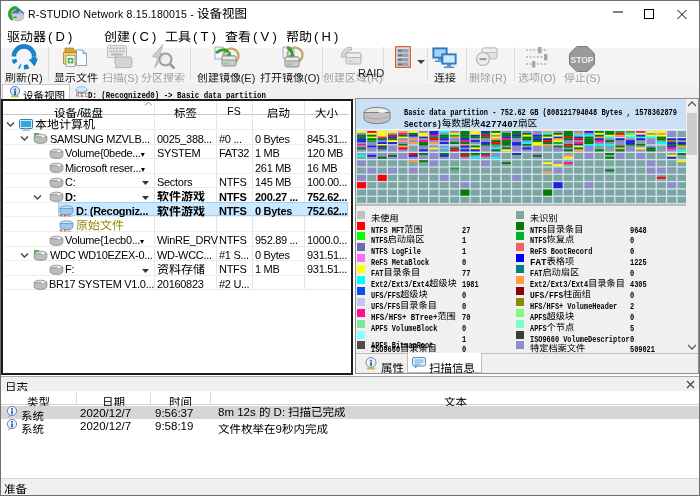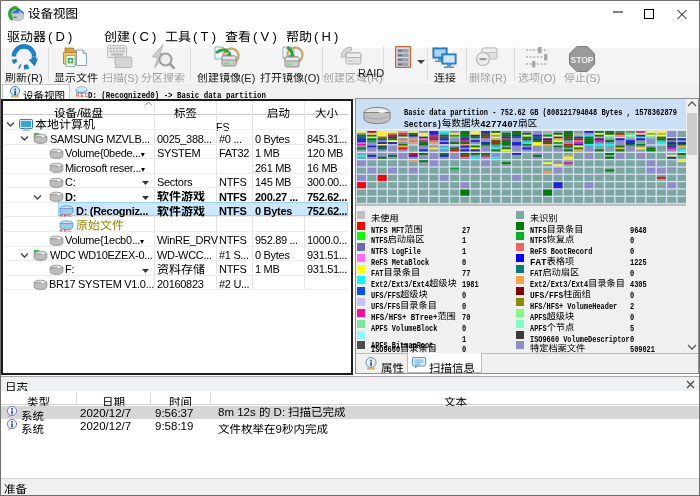--- a/index.html
+++ b/index.html
@@ -128,21 +128,21 @@
   </svg>
 <div style="position:absolute;left:0;top:0;width:700px;height:496px;background:#ffffff;border:1px solid #6f6f6f;box-sizing:border-box"></div>
 <svg style="position:absolute;left:7px;top:5px" width="18" height="18" viewBox="0 0 18 18">
 <path d="M9 1 a8 8 0 0 0 -8 8 a8 8 0 0 0 4 6.9 l1.8-3 A4.6 4.6 0 0 1 4.4 9 A4.6 4.6 0 0 1 9 4.4 z" fill="#2ea52e"></path>
 <path d="M9 1 l4.5 3.4 -4.5 3.2 z" fill="#2ea52e"></path>
 <ellipse cx="11" cy="8.2" rx="5.6" ry="3.2" fill="#3a6fd8" stroke="#26479a" stroke-width="0.5"></ellipse>
 <path d="M5.4 8.2 h11.2 v4.4 a5.6 3.2 0 0 1 -11.2 0 z" fill="#c8ccd4" stroke="#8a8f98" stroke-width="0.5"></path>
 <ellipse cx="13" cy="7.5" rx="1.8" ry="0.9" fill="#9fc3f0"></ellipse>
 <rect x="6.5" y="11.6" width="3.2" height="1.5" fill="#35a335"></rect>
 </svg>
-<div style="position:absolute;left:28px;top:8px;font:10.5px 'Liberation Sans';color:#000;white-space:nowrap"><svg class="ck" style="vertical-align:-2.6px" width="50" height="12.5" viewBox="0 -79 400 100" fill="#000000">
+<div style="position:absolute;left:28px;top:8px;font:10.5px 'Liberation Sans';color:#000;white-space:nowrap"><span style="letter-spacing:0.2px">R-STUDIO Network 8.15.180015 - </span><svg class="ck" style="vertical-align:-2.6px" width="50" height="12.5" viewBox="0 -79 400 100" fill="#000000">
       <use href="#c102" x="0"></use>
       <use href="#c29" x="100"></use>
       <use href="#c100" x="200"></use>
       <use href="#c23" x="300"></use>
     </svg></div>
 <svg style="position:absolute;left:600px;top:0" width="100" height="29" viewBox="0 0 100 29">
 <g stroke="#000" stroke-width="1" fill="none">
 <line x1="13" y1="12" x2="23" y2="12"></line>
 <rect x="44.5" y="9.5" width="9" height="9"></rect>
 <line x1="77.5" y1="10" x2="86.5" y2="19"></line>
@@ -387,21 +387,21 @@
       <use href="#c102" x="0"></use>
       <use href="#c29" x="100"></use>
     </svg><span style="font:11.5px 'Liberation Sans'">/</span><svg class="ck" style="vertical-align:-2.4px" width="23" height="11.5" viewBox="0 -79 200 100" fill="#000000">
       <use href="#c86" x="0"></use>
       <use href="#c83" x="100"></use>
     </svg></div>
 <div style="position:absolute;left:170px;top:103px;width:30px;text-align:center"><svg class="ck" style="vertical-align:-2.4px" width="23" height="11.5" viewBox="0 -79 200 100" fill="#000000">
       <use href="#c72" x="0"></use>
       <use href="#c89" x="100"></use>
     </svg></div>
-<div style="position:absolute;left:216px;top:121px;width:36px;text-align:left;font:10.5px 'Liberation Sans';color:#000">FS</div>
+<div style="position:absolute;left:216px;top:105px;width:36px;text-align:center;font:10.5px 'Liberation Sans';color:#000">FS</div>
 <div style="position:absolute;left:263px;top:103px;width:30px;text-align:center"><svg class="ck" style="vertical-align:-2.4px" width="23" height="11.5" viewBox="0 -79 200 100" fill="#000000">
       <use href="#c20" x="0"></use>
       <use href="#c16" x="100"></use>
     </svg></div>
 <div style="position:absolute;left:311px;top:103px;width:30px;text-align:center"><svg class="ck" style="vertical-align:-2.4px" width="23" height="11.5" viewBox="0 -79 200 100" fill="#000000">
       <use href="#c31" x="0"></use>
       <use href="#c36" x="100"></use>
     </svg></div>
 <svg style="position:absolute;left:144px;top:101px" width="9" height="5">
     <path d="M1 4.5 L4.5 1 L8 4.5" fill="none" stroke="#888" stroke-width="1"></path>
@@ -425,21 +425,21 @@
 <div style="position:absolute;left:307px;top:132.5px;font:11px 'Liberation Sans';color:#000;white-space:nowrap;letter-spacing:-0.3px">845.31...</div>
 <div style="position:absolute;left:157px;top:147.1px;font:11px 'Liberation Sans';color:#000;white-space:nowrap;letter-spacing:-0.3px">SYSTEM</div>
 <div style="position:absolute;left:219px;top:147.1px;font:11px 'Liberation Sans';color:#000;white-space:nowrap;letter-spacing:-0.3px">FAT32</div>
 <div style="position:absolute;left:255px;top:147.1px;font:11px 'Liberation Sans';color:#000;white-space:nowrap;letter-spacing:-0.3px">1 MB</div>
 <div style="position:absolute;left:307px;top:147.1px;font:11px 'Liberation Sans';color:#000;white-space:nowrap;letter-spacing:-0.3px">120 MB</div>
 <div style="position:absolute;left:255px;top:161.6px;font:11px 'Liberation Sans';color:#000;white-space:nowrap;letter-spacing:-0.3px">261 MB</div>
 <div style="position:absolute;left:307px;top:161.6px;font:11px 'Liberation Sans';color:#000;white-space:nowrap;letter-spacing:-0.3px">16 MB</div>
 <div style="position:absolute;left:157px;top:176.2px;font:11px 'Liberation Sans';color:#000;white-space:nowrap;letter-spacing:-0.3px">Sectors</div>
 <div style="position:absolute;left:219px;top:176.2px;font:11px 'Liberation Sans';color:#000;white-space:nowrap;letter-spacing:-0.3px">NTFS</div>
 <div style="position:absolute;left:255px;top:176.2px;font:11px 'Liberation Sans';color:#000;white-space:nowrap;letter-spacing:-0.3px">145 MB</div>
-<div style="position:absolute;left:307px;top:176.2px;font:11px 'Liberation Sans';color:#000;white-space:nowrap;letter-spacing:-0.3px">300.00...</div>
+<div style="position:absolute;left:307px;top:176.2px;font:11px 'Liberation Sans';color:#000;white-space:nowrap;letter-spacing:-0.3px">100.00...</div>
 <div style="position:absolute;left:157px;top:234.4px;font:11px 'Liberation Sans';color:#000;white-space:nowrap;letter-spacing:-0.3px">WinRE_DRV</div>
 <div style="position:absolute;left:219px;top:234.4px;font:11px 'Liberation Sans';color:#000;white-space:nowrap;letter-spacing:-0.3px">NTFS</div>
 <div style="position:absolute;left:255px;top:234.4px;font:11px 'Liberation Sans';color:#000;white-space:nowrap;letter-spacing:-0.3px">952.89 ...</div>
 <div style="position:absolute;left:307px;top:234.4px;font:11px 'Liberation Sans';color:#000;white-space:nowrap;letter-spacing:-0.3px">1000.0...</div>
 <div style="position:absolute;left:157px;top:248.9px;font:11px 'Liberation Sans';color:#000;white-space:nowrap;letter-spacing:-0.3px">WD-WCC...</div>
 <div style="position:absolute;left:219px;top:248.9px;font:11px 'Liberation Sans';color:#000;white-space:nowrap;letter-spacing:-0.3px">#1 S...</div>
 <div style="position:absolute;left:255px;top:248.9px;font:11px 'Liberation Sans';color:#000;white-space:nowrap;letter-spacing:-0.3px">0 Bytes</div>
 <div style="position:absolute;left:307px;top:248.9px;font:11px 'Liberation Sans';color:#000;white-space:nowrap;letter-spacing:-0.3px">931.51...</div>
 <div style="position:absolute;left:157px;top:278.0px;font:11px 'Liberation Sans';color:#000;white-space:nowrap;letter-spacing:-0.3px">20160823</div>
 <div style="position:absolute;left:219px;top:278.0px;font:11px 'Liberation Sans';color:#000;white-space:nowrap;letter-spacing:-0.3px">#2 U...</div>

